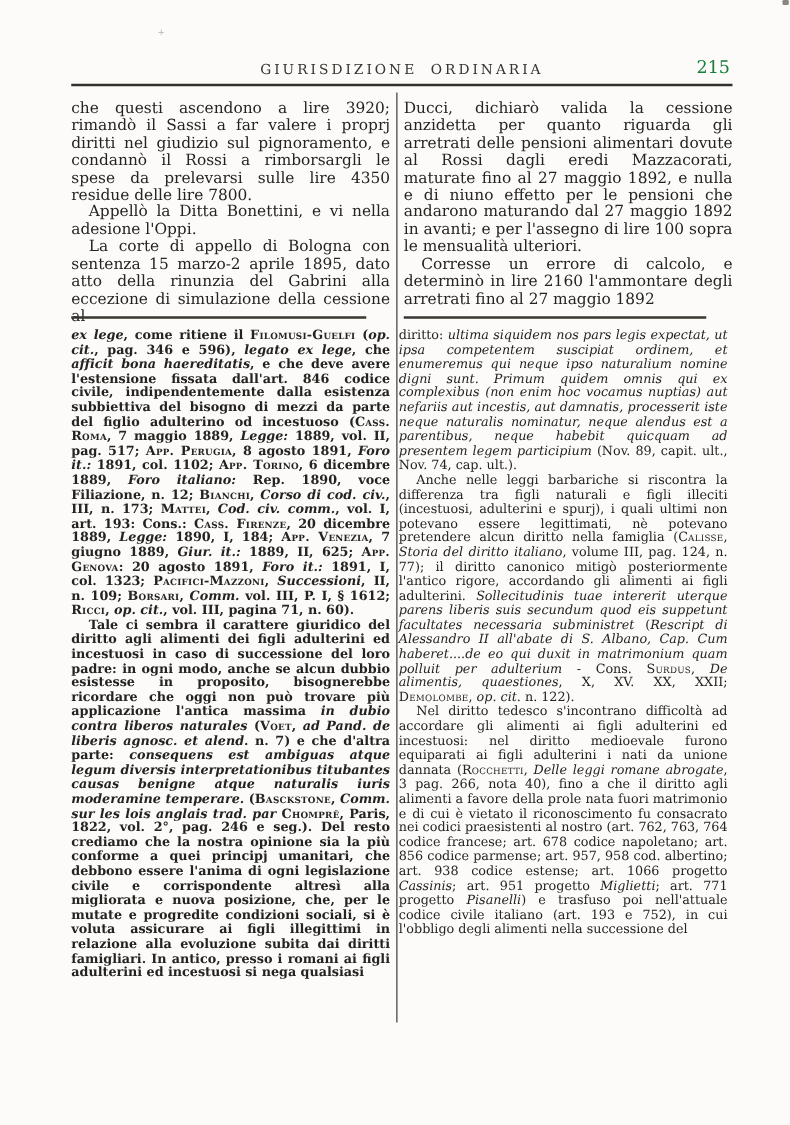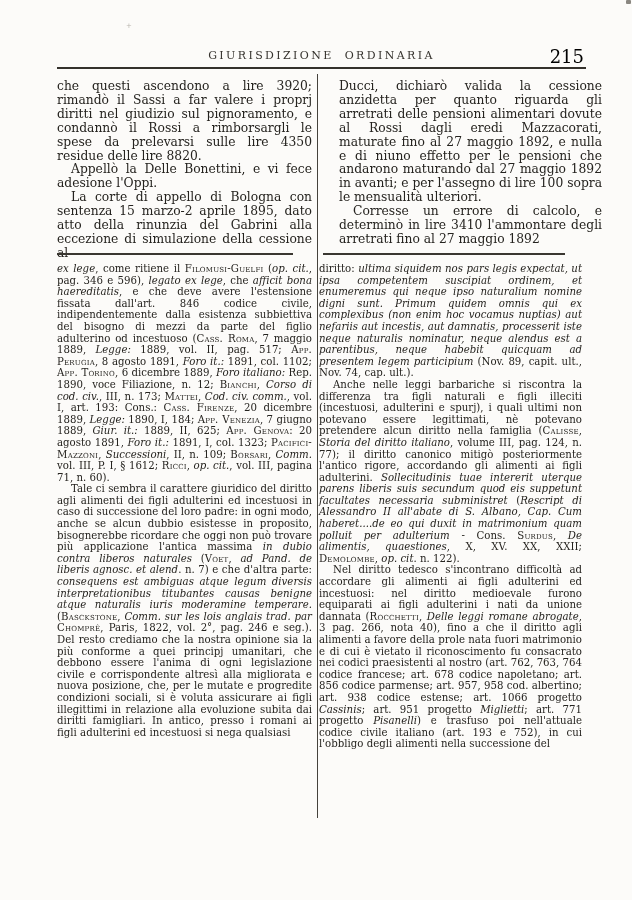--- a/index.html
+++ b/index.html
@@ -22,50 +22,50 @@
   .header-title{
     position:absolute;left:0;right:0;top:3px;
     text-align:center;
     font-size:11px;
     letter-spacing:2.4px;
     word-spacing:5px;
     color:#36332e;
   }
   .page-number{
     position:absolute;right:2px;top:0;
-    font-size:18px;
-    color:#000000;
+    font-size:14px;
+    color:#15803d;
   }
   .header-rule{
     position:absolute;top:67px;left:57px;width:529px;height:2px;
     background:#34312c;
   }
   
   .col-divider{
     position:absolute;left:317px;top:74px;width:1px;height:744px;
     background:#45423c;
   }
   
   .col{position:absolute;text-align:justify;}
   .main-left{left:57px;top:80px;width:255px;}
-  .main-right{left:323px;top:80px;width:263px;margin-left:16px;}
+  .main-right{left:323px;top:80px;width:263px;}
   .col p{margin:0;}
   .main-left p,.main-right p{
     font-size:12.3px;
     line-height:13.9px;
   }
   .indent{text-indent:14px;}
   
   .fn-rule{
     position:absolute;top:253px;height:2px;background:#3a3731;
   }
   .fn-rule-left{left:57px;width:236px;}
   .fn-rule-right{left:323px;width:242px;}
   
-  .fn-left{left:57px;top:263px;width:255px;}
+  .fn-left{left:57px;top:263px;width:255px;font-weight:bold;}
   .fn-right{left:319px;top:263px;width:263px;}
   .fn-left p,.fn-right p{
     font-size:10.2px;
     line-height:11.6px;
   }
   .sc{font-variant:small-caps;letter-spacing:0.2px;}
   em{font-style:italic;}
   
   .speck-tr{
     position:absolute;top:0;right:1px;width:5px;height:4px;
@@ -87,27 +87,27 @@
 
   <div class="header-row">
     <div class="header-title">GIURISDIZIONE ORDINARIA</div>
     <div class="page-number">215</div>
   </div>
   <div class="header-rule"></div>
 
   <div class="col-divider"></div>
 
   <div class="col main-left">
-      <p>che questi ascendono a lire 3920; rimandò il Sassi a far valere i proprj diritti nel giudizio sul pignoramento, e condannò il Rossi a rimborsargli le spese da prelevarsi sulle lire 4350 residue delle lire 8820.</p>
-      <p class="indent">Appellò la Delle Bonettini, e vi fece adesione l'Oppi.</p>
+      <p>che questi ascendono a lire 3920; rimandò il Sassi a far valere i proprj diritti nel giudizio sul pignoramento, e condannò il Rossi a rimborsargli le spese da prelevarsi sulle lire 4350 residue delle lire 7800.</p>
+      <p class="indent">Appellò la Ditta Bonettini, e vi nella adesione l'Oppi.</p>
       <p class="indent">La corte di appello di Bologna con sentenza 15 marzo-2 aprile 1895, dato atto della rinunzia del Gabrini alla eccezione di simulazione della cessione al</p>
     </div>
   <div class="col main-right">
       <p>Ducci, dichiarò valida la cessione anzidetta per quanto riguarda gli arretrati delle pensioni alimentari dovute al Rossi dagli eredi Mazzacorati, maturate fino al 27 maggio 1892, e nulla e di niuno effetto per le pensioni che andarono maturando dal 27 maggio 1892 in avanti; e per l'assegno di lire 100 sopra le mensualità ulteriori.</p>
-      <p class="indent">Corresse un errore di calcolo, e determinò in lire 3410 l'ammontare degli arretrati fino al 27 maggio 1892</p>
+      <p class="indent">Corresse un errore di calcolo, e determinò in lire 2160 l'ammontare degli arretrati fino al 27 maggio 1892</p>
     </div>
 
   <div class="fn-rule fn-rule-left"></div>
   <div class="fn-rule fn-rule-right"></div>
 
   <div class="col fn-left">
       <p><em>ex lege</em>, come ritiene il <span class="sc">Filomusi-Guelfi</span> (<em>op. cit.</em>, pag. 346 e 596), <em>legato ex lege</em>, che <em>afficit bona haereditatis</em>, e che deve avere l'estensione fissata dall'art. 846 codice civile, indipendentemente dalla esistenza subbiettiva del bisogno di mezzi da parte del figlio adulterino od incestuoso (<span class="sc">Cass. Roma</span>, 7 maggio 1889, <em>Legge:</em> 1889, vol. II, pag. 517; <span class="sc">App. Perugia</span>, 8 agosto 1891, <em>Foro it.:</em> 1891, col. 1102; <span class="sc">App. Torino</span>, 6 dicembre 1889, <em>Foro italiano:</em> Rep. 1890, voce Filiazione, n. 12; <span class="sc">Bianchi</span>, <em>Corso di cod. civ.</em>, III, n. 173; <span class="sc">Mattei</span>, <em>Cod. civ. comm.</em>, vol. I, art. 193: Cons.: <span class="sc">Cass. Firenze</span>, 20 dicembre 1889, <em>Legge:</em> 1890, I, 184; <span class="sc">App. Venezia</span>, 7 giugno 1889, <em>Giur. it.:</em> 1889, II, 625; <span class="sc">App. Genova</span>: 20 agosto 1891, <em>Foro it.:</em> 1891, I, col. 1323; <span class="sc">Pacifici-Mazzoni</span>, <em>Successioni</em>, II, n. 109; <span class="sc">Borsari</span>, <em>Comm.</em> vol. III, P. I, § 1612; <span class="sc">Ricci</span>, <em>op. cit.</em>, vol. III, pagina 71, n. 60).</p>
       <p class="indent">Tale ci sembra il carattere giuridico del diritto agli alimenti dei figli adulterini ed incestuosi in caso di successione del loro padre: in ogni modo, anche se alcun dubbio esistesse in proposito, bisognerebbe ricordare che oggi non può trovare più applicazione l'antica massima <em>in dubio contra liberos naturales</em> (<span class="sc">Voet</span>, <em>ad Pand. de liberis agnosc. et alend</em>. n. 7) e che d'altra parte: <em>consequens est ambiguas atque legum diversis interpretationibus titubantes causas benigne atque naturalis iuris moderamine temperare.</em> (<span class="sc">Basckstone</span>, <em>Comm. sur les lois anglais trad. par</em> <span class="sc">Chomprê</span>, Paris, 1822, vol. 2°, pag. 246 e seg.). Del resto crediamo che la nostra opinione sia la più conforme a quei principj umanitari, che debbono essere l'anima di ogni legislazione civile e corrispondente altresì alla migliorata e nuova posizione, che, per le mutate e progredite condizioni sociali, si è voluta assicurare ai figli illegittimi in relazione alla evoluzione subita dai diritti famigliari. In antico, presso i romani ai figli adulterini ed incestuosi si nega qualsiasi</p>
     </div>
   <div class="col fn-right">

